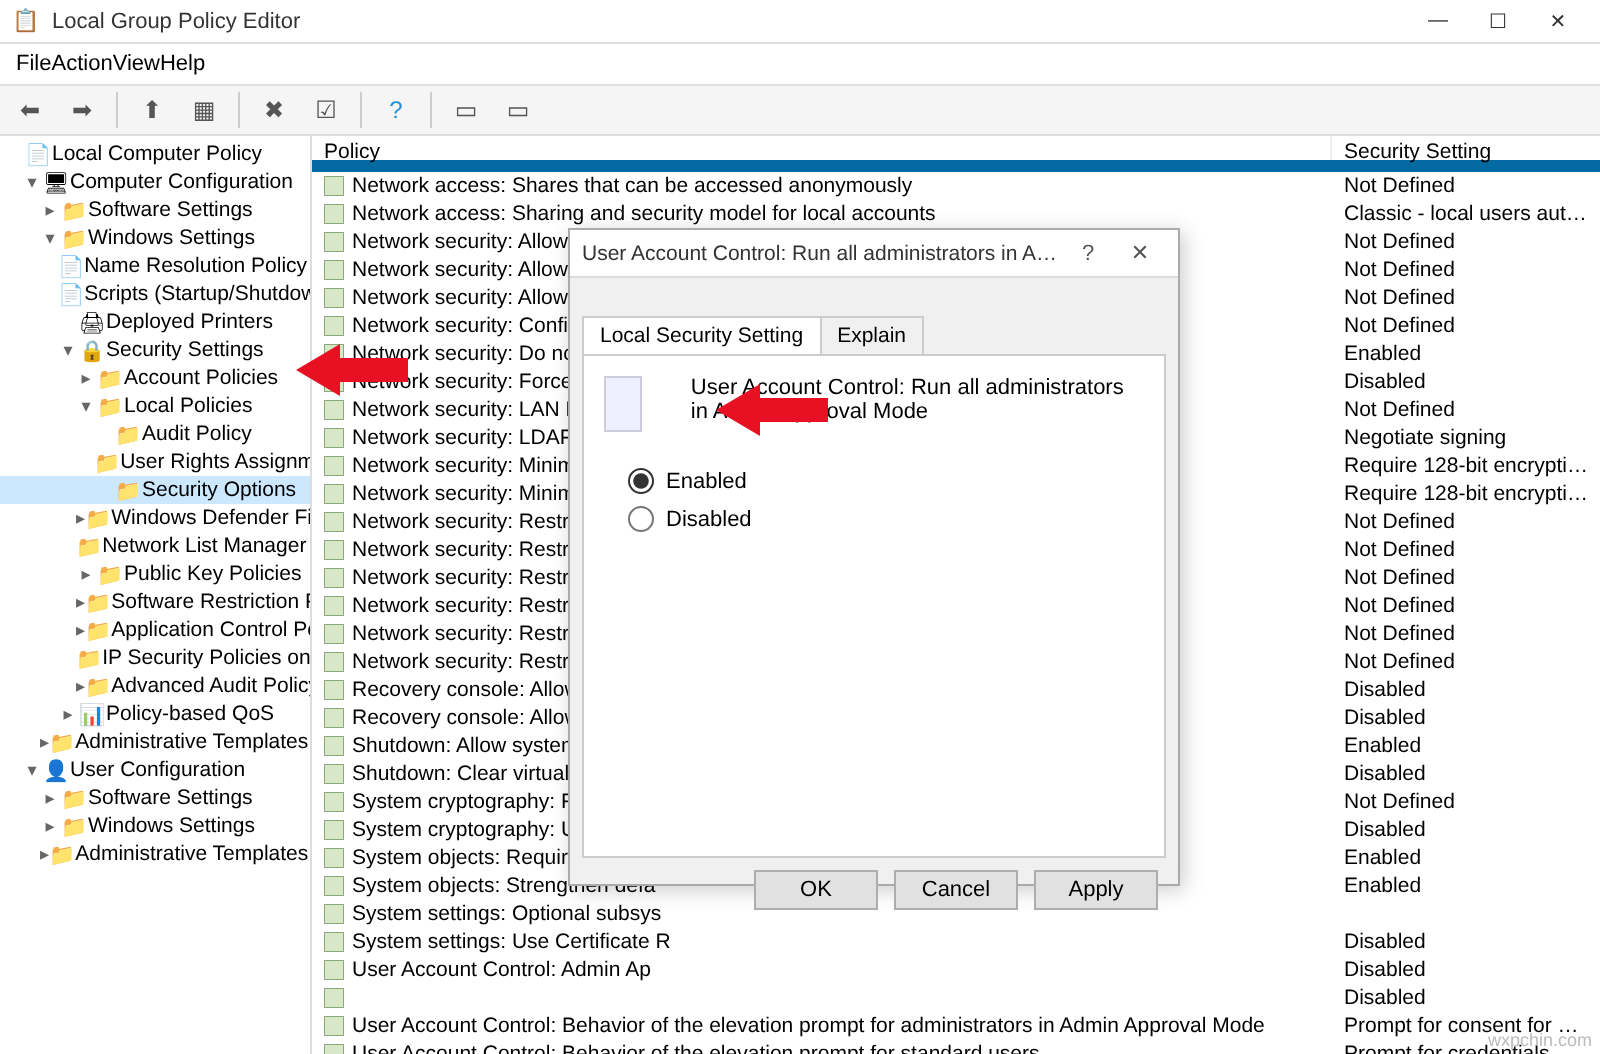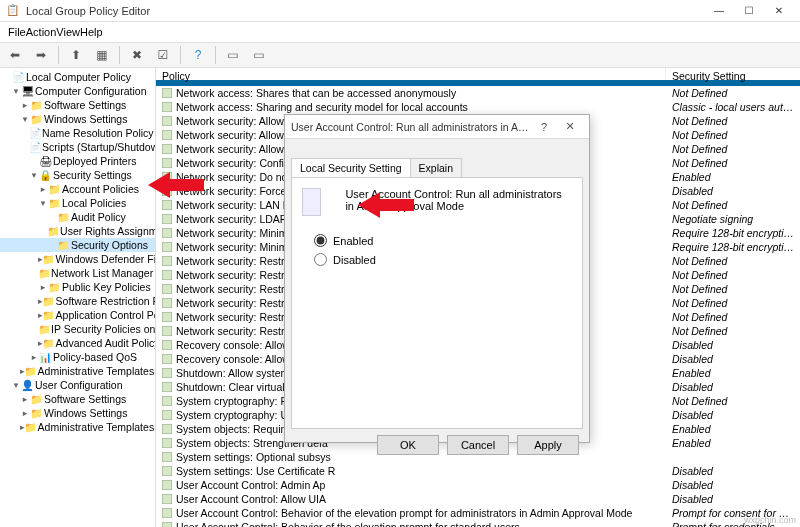--- a/index.html
+++ b/index.html
@@ -19,21 +19,21 @@
 .tree-item .exp { width: 10px; text-align: center; color: #666; font-size: 9px; }
 .tree-item .icon { width: 14px; display: inline-flex; justify-content: center; }
 .tree-item.selected { background: #cce8ff; }
 .list { flex: 1; overflow: hidden; font-size: 10.5px; }
 .listhdr { display: flex; height: 18px; border-bottom: 6px solid #0369a1; background: #fff; }
 .listhdr .col-p { flex: 1; padding: 2px 6px; border-right: 1px solid #eee; }
 .listhdr .col-s { width: 134px; padding: 2px 6px; }
 .listrow { display: flex; height: 14px; align-items: center; }
 .listrow .p { flex: 1; padding: 0 6px; white-space: nowrap; overflow: hidden; text-overflow: ellipsis; display:flex; align-items:center; gap:4px;}
 .listrow .p .ricon{width:10px;height:10px;display:inline-block;}
-.listrow .s { width: 134px; padding: 0 6px; white-space: nowrap; overflow: hidden; text-overflow: ellipsis; font-style: italic; }
+.listrow .s { width: 134px; padding: 0 6px; white-space: nowrap; overflow: hidden; text-overflow: ellipsis; }
 .dialog { position: absolute; left: 284px; top: 114px; width: 306px; height: 329px; background: #f0f0f0; border: 1px solid #aaa; box-shadow: 2px 2px 10px rgba(0,0,0,.2); font-size: 11px; }
 .dlg-title { height: 24px; display: flex; align-items: center; padding: 0 6px; background:#fff; border-bottom:1px solid #ddd;}
 .dlg-title span.t { flex: 1; font-size: 10.5px; color: #333; white-space:nowrap; overflow:hidden; text-overflow:ellipsis;}
 .dlg-title .q, .dlg-title .x { width: 26px; text-align: center; color: #555; }
 .tabs { display: flex; padding: 4px 6px 0 6px; gap: 0; margin-top: 15px; }
 .tab { padding: 3px 8px; font-size: 10.5px; background: #f0f0f0; border: 1px solid #ccc; border-bottom: none; margin-right: -1px; }
 .tab.active { background: #fff; }
 .tabpane { margin: 0 6px 6px 6px; background: #fff; border: 1px solid #ccc; height: 252px; padding: 10px; }
 .tabpane .desc { display: flex; gap: 24px; margin-bottom: 18px; }
 .tabpane .desc .dicon { width: 28px; height: 28px; background:#eef; border:1px solid #ccd;}
@@ -479,21 +479,20 @@
             </svg>
             <span>User Account Control: Admin Ap</span>
           </div>
           <div class="s">Disabled</div>
         </div>
         <div class="listrow">
           <div class="p">
             <svg class="ricon" viewBox="0 0 10 10">
               <rect width="10" height="10" fill="#d7e7c8" stroke="#8aa97a"></rect>
             </svg>
-            <span>User Account Control: Allow UIA</span>
           </div>
           <div class="s">Disabled</div>
         </div>
         <div class="listrow">
           <div class="p">
             <svg class="ricon" viewBox="0 0 10 10">
               <rect width="10" height="10" fill="#d7e7c8" stroke="#8aa97a"></rect>
             </svg>
             <span>User Account Control: Behavior of the elevation prompt for administrators in Admin Approval Mode</span>
           </div>

